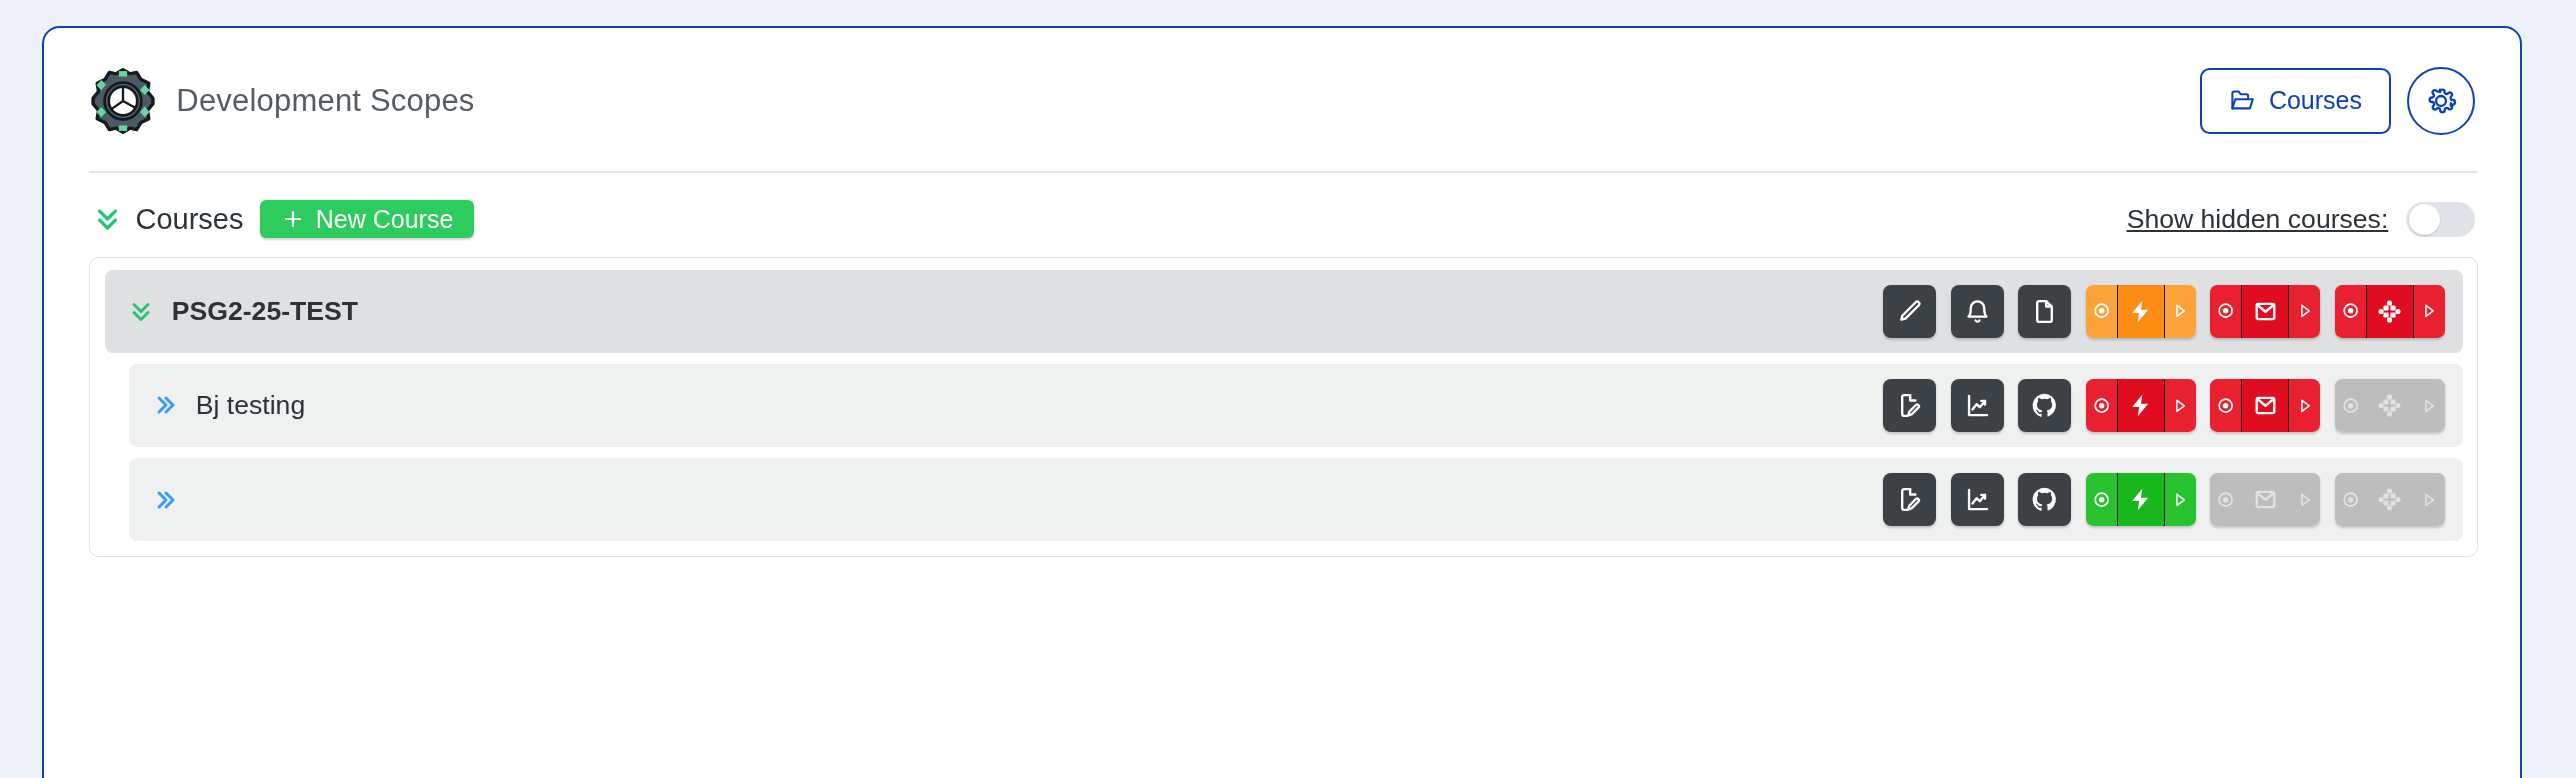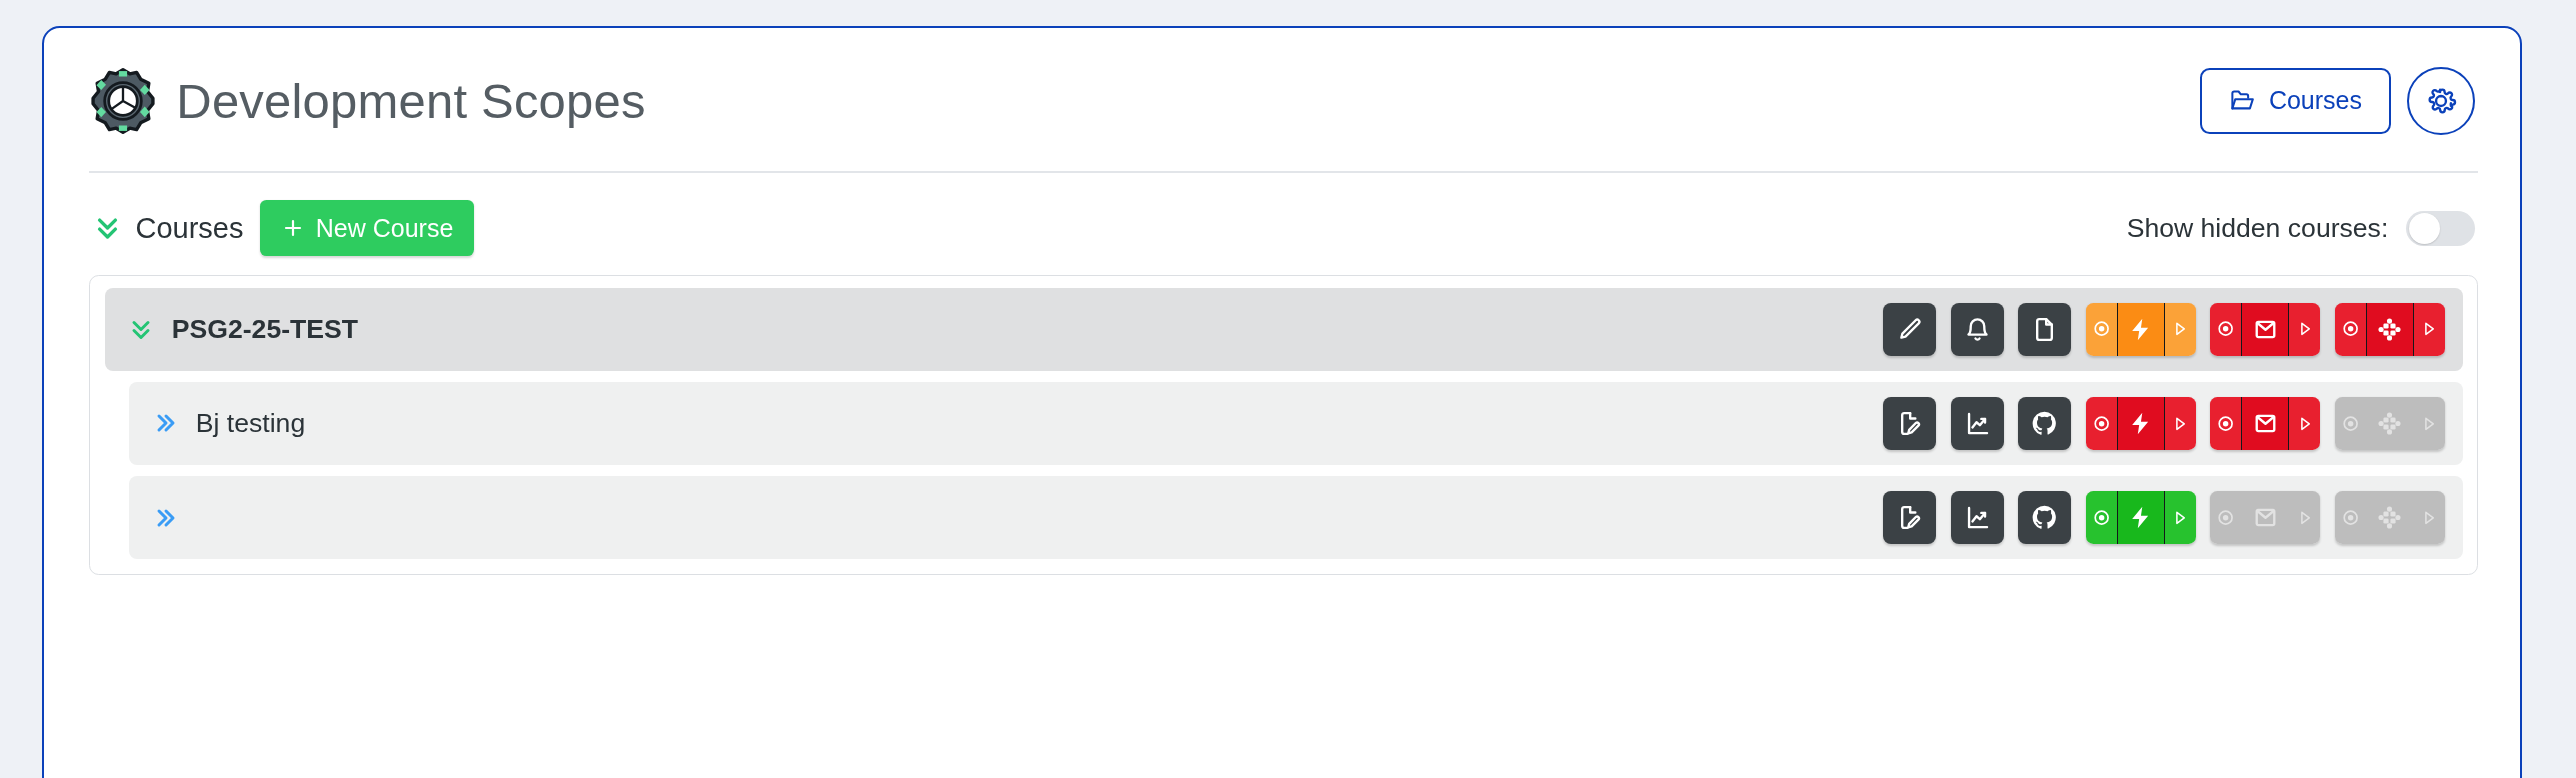--- a/index.html
+++ b/index.html
@@ -35,21 +35,21 @@
 
   .brand {
     display: flex;
     align-items: center;
     gap: 19.3px;
   }
 
   .brand-logo { width: 68px; height: 68px; display: block; flex: none; }
 
   .brand-title {
-    font-size: 49px;
+    font-size: 31px;
     font-weight: 400;
     color: #555d63;
     letter-spacing: 0.2px;
     white-space: nowrap;
   }
 
   .header-actions {
     margin-left: auto;
     display: flex;
     align-items: center;
@@ -119,21 +119,21 @@
     font-weight: 400;
     white-space: nowrap;
   }
 
   .new-course-btn {
     margin-left: 16px;
     display: flex;
     align-items: center;
     justify-content: center;
     gap: 11.3px;
-    height: 56px;
+    height: 38px;
     padding: 0 21px;
     background: #2ecc5f;
     border: none;
     border-radius: 6.4px;
     color: #ffffff;
     font-size: 25px;
     font-family: "Liberation Sans", sans-serif;
     white-space: nowrap;
     cursor: pointer;
     box-shadow: 0 1.6px 2.4px rgba(0,0,0,.16);
@@ -143,20 +143,21 @@
     margin-left: auto;
     display: flex;
     align-items: center;
     gap: 17.7px;
   }
 
   .hidden-toggle-label {
     font-size: 26.6px;
     color: #2b3338;
     white-space: nowrap;
+    text-decoration: underline;
   }
 
   .switch {
     width: 69px;
     height: 35px;
     border-radius: 17.7px;
     background: #dfe2e6;
     position: relative;
     cursor: pointer;
     flex: none;

